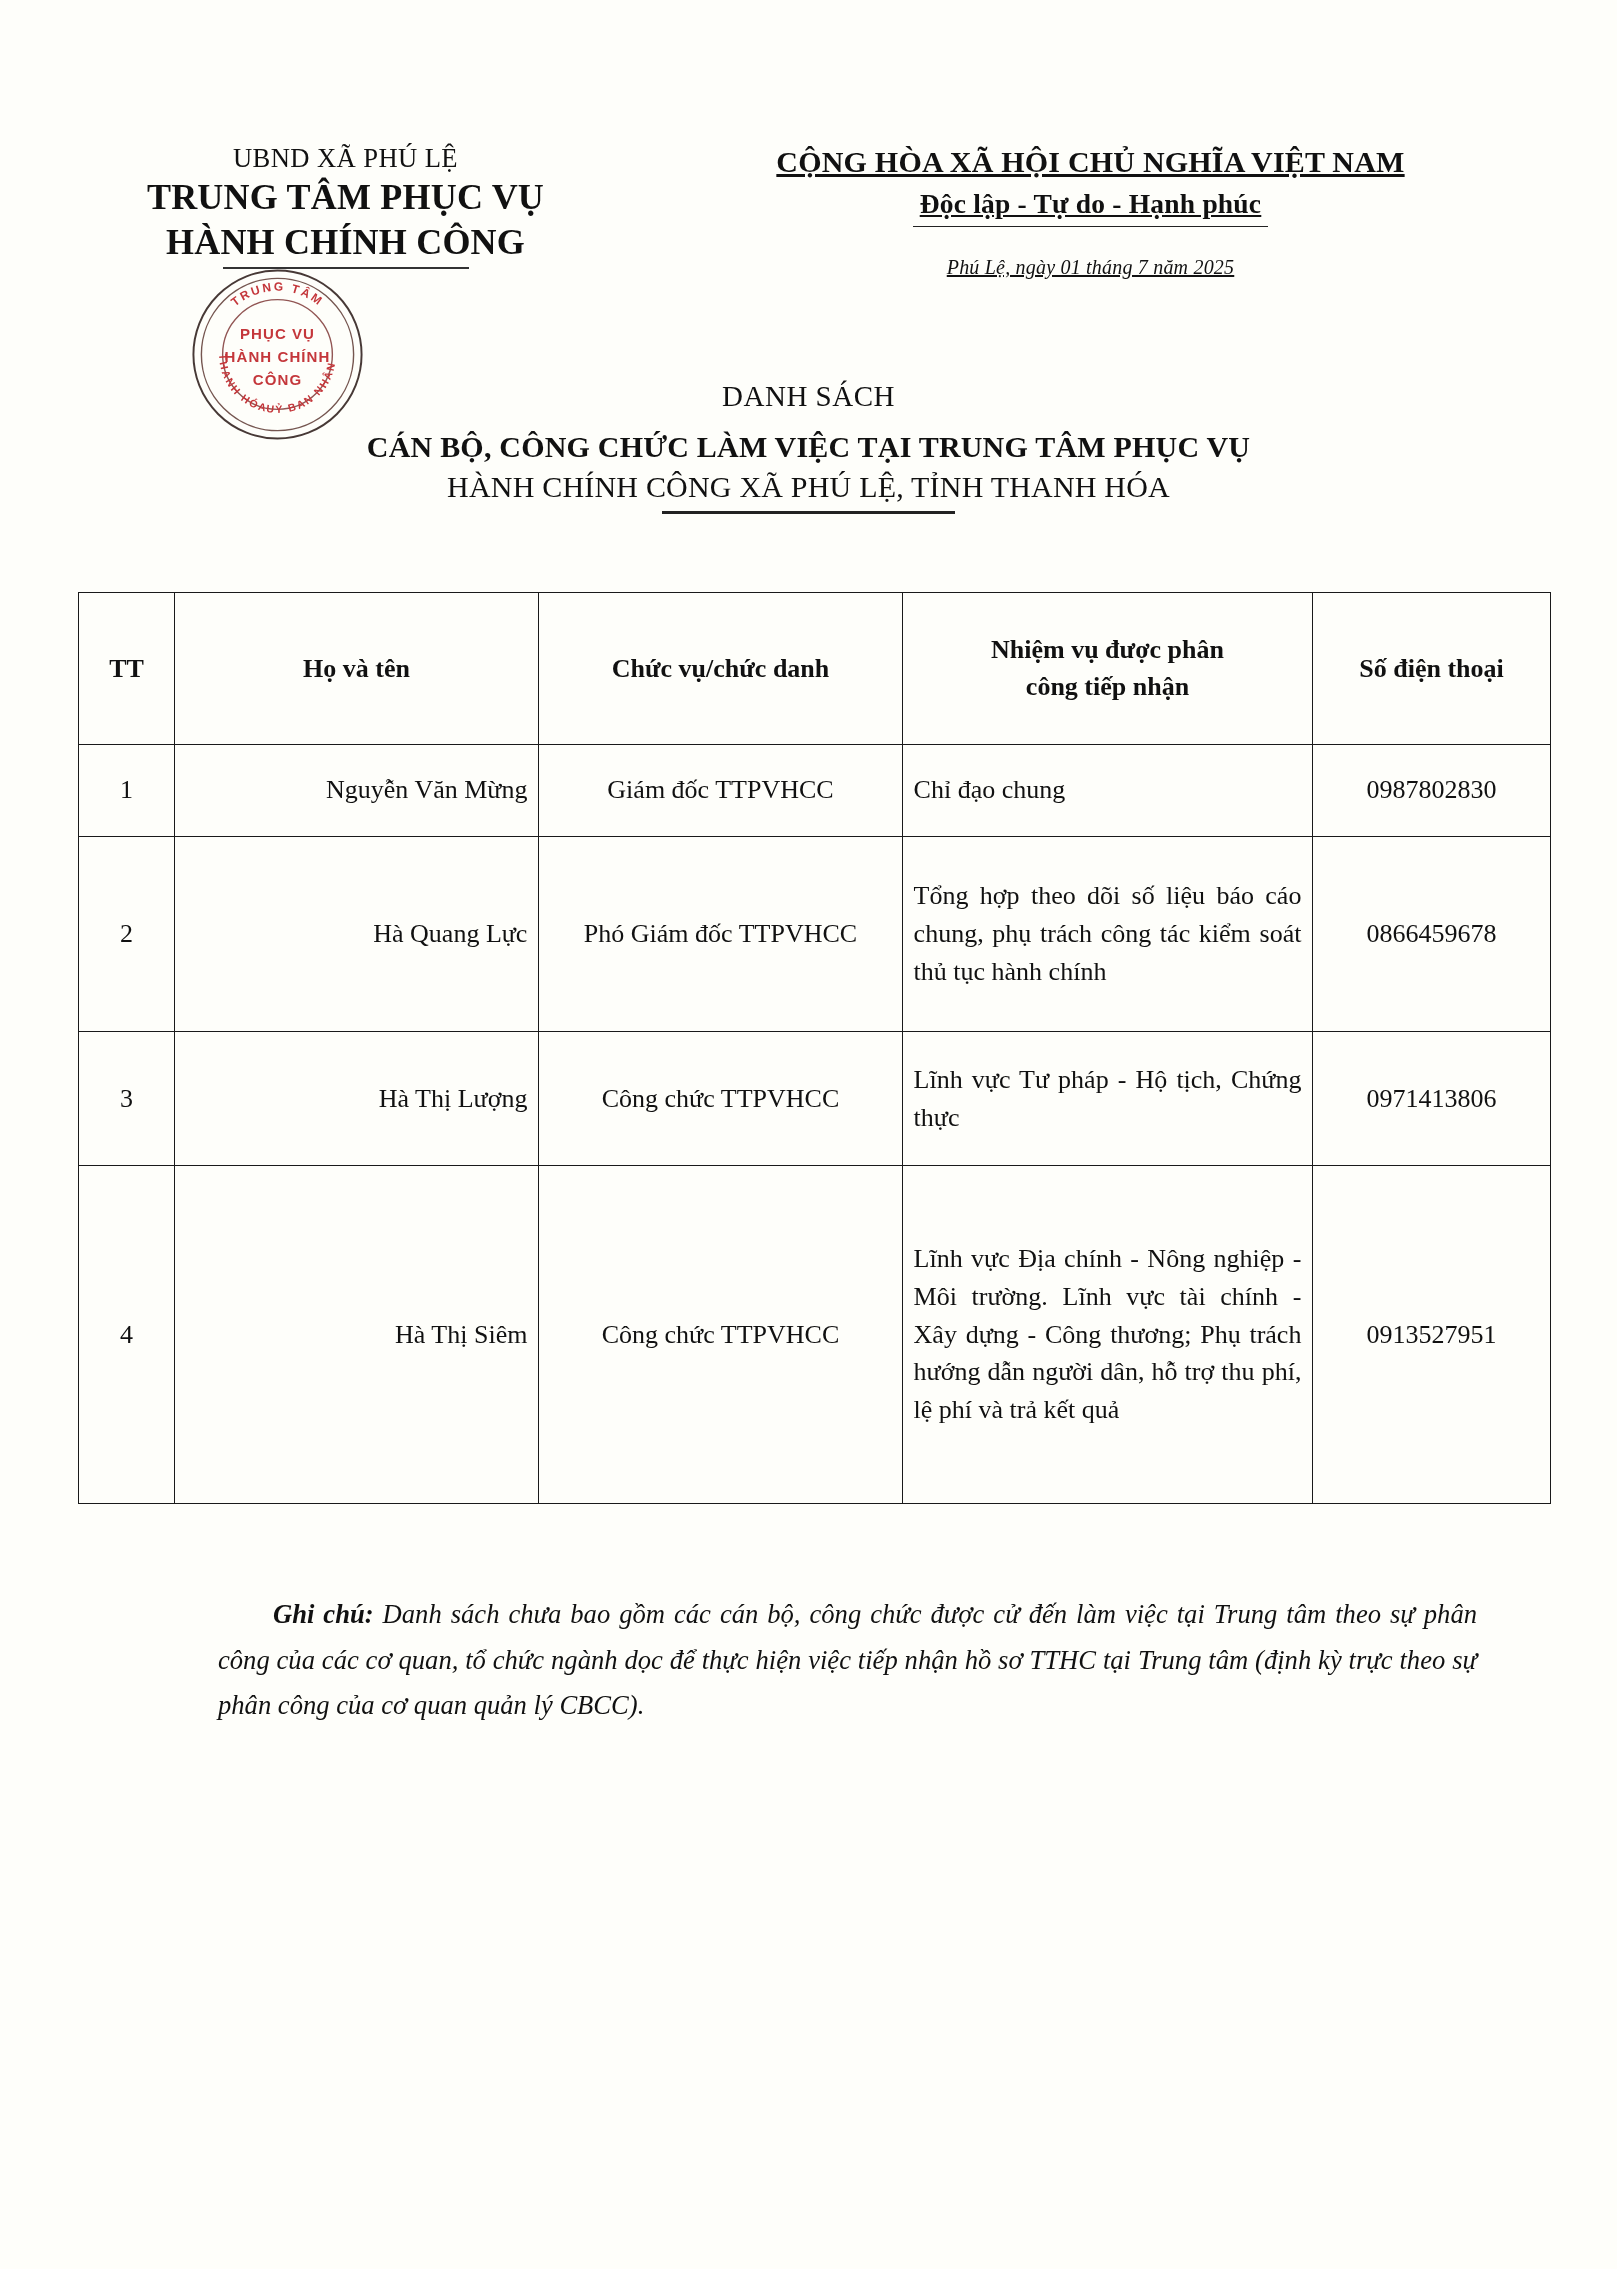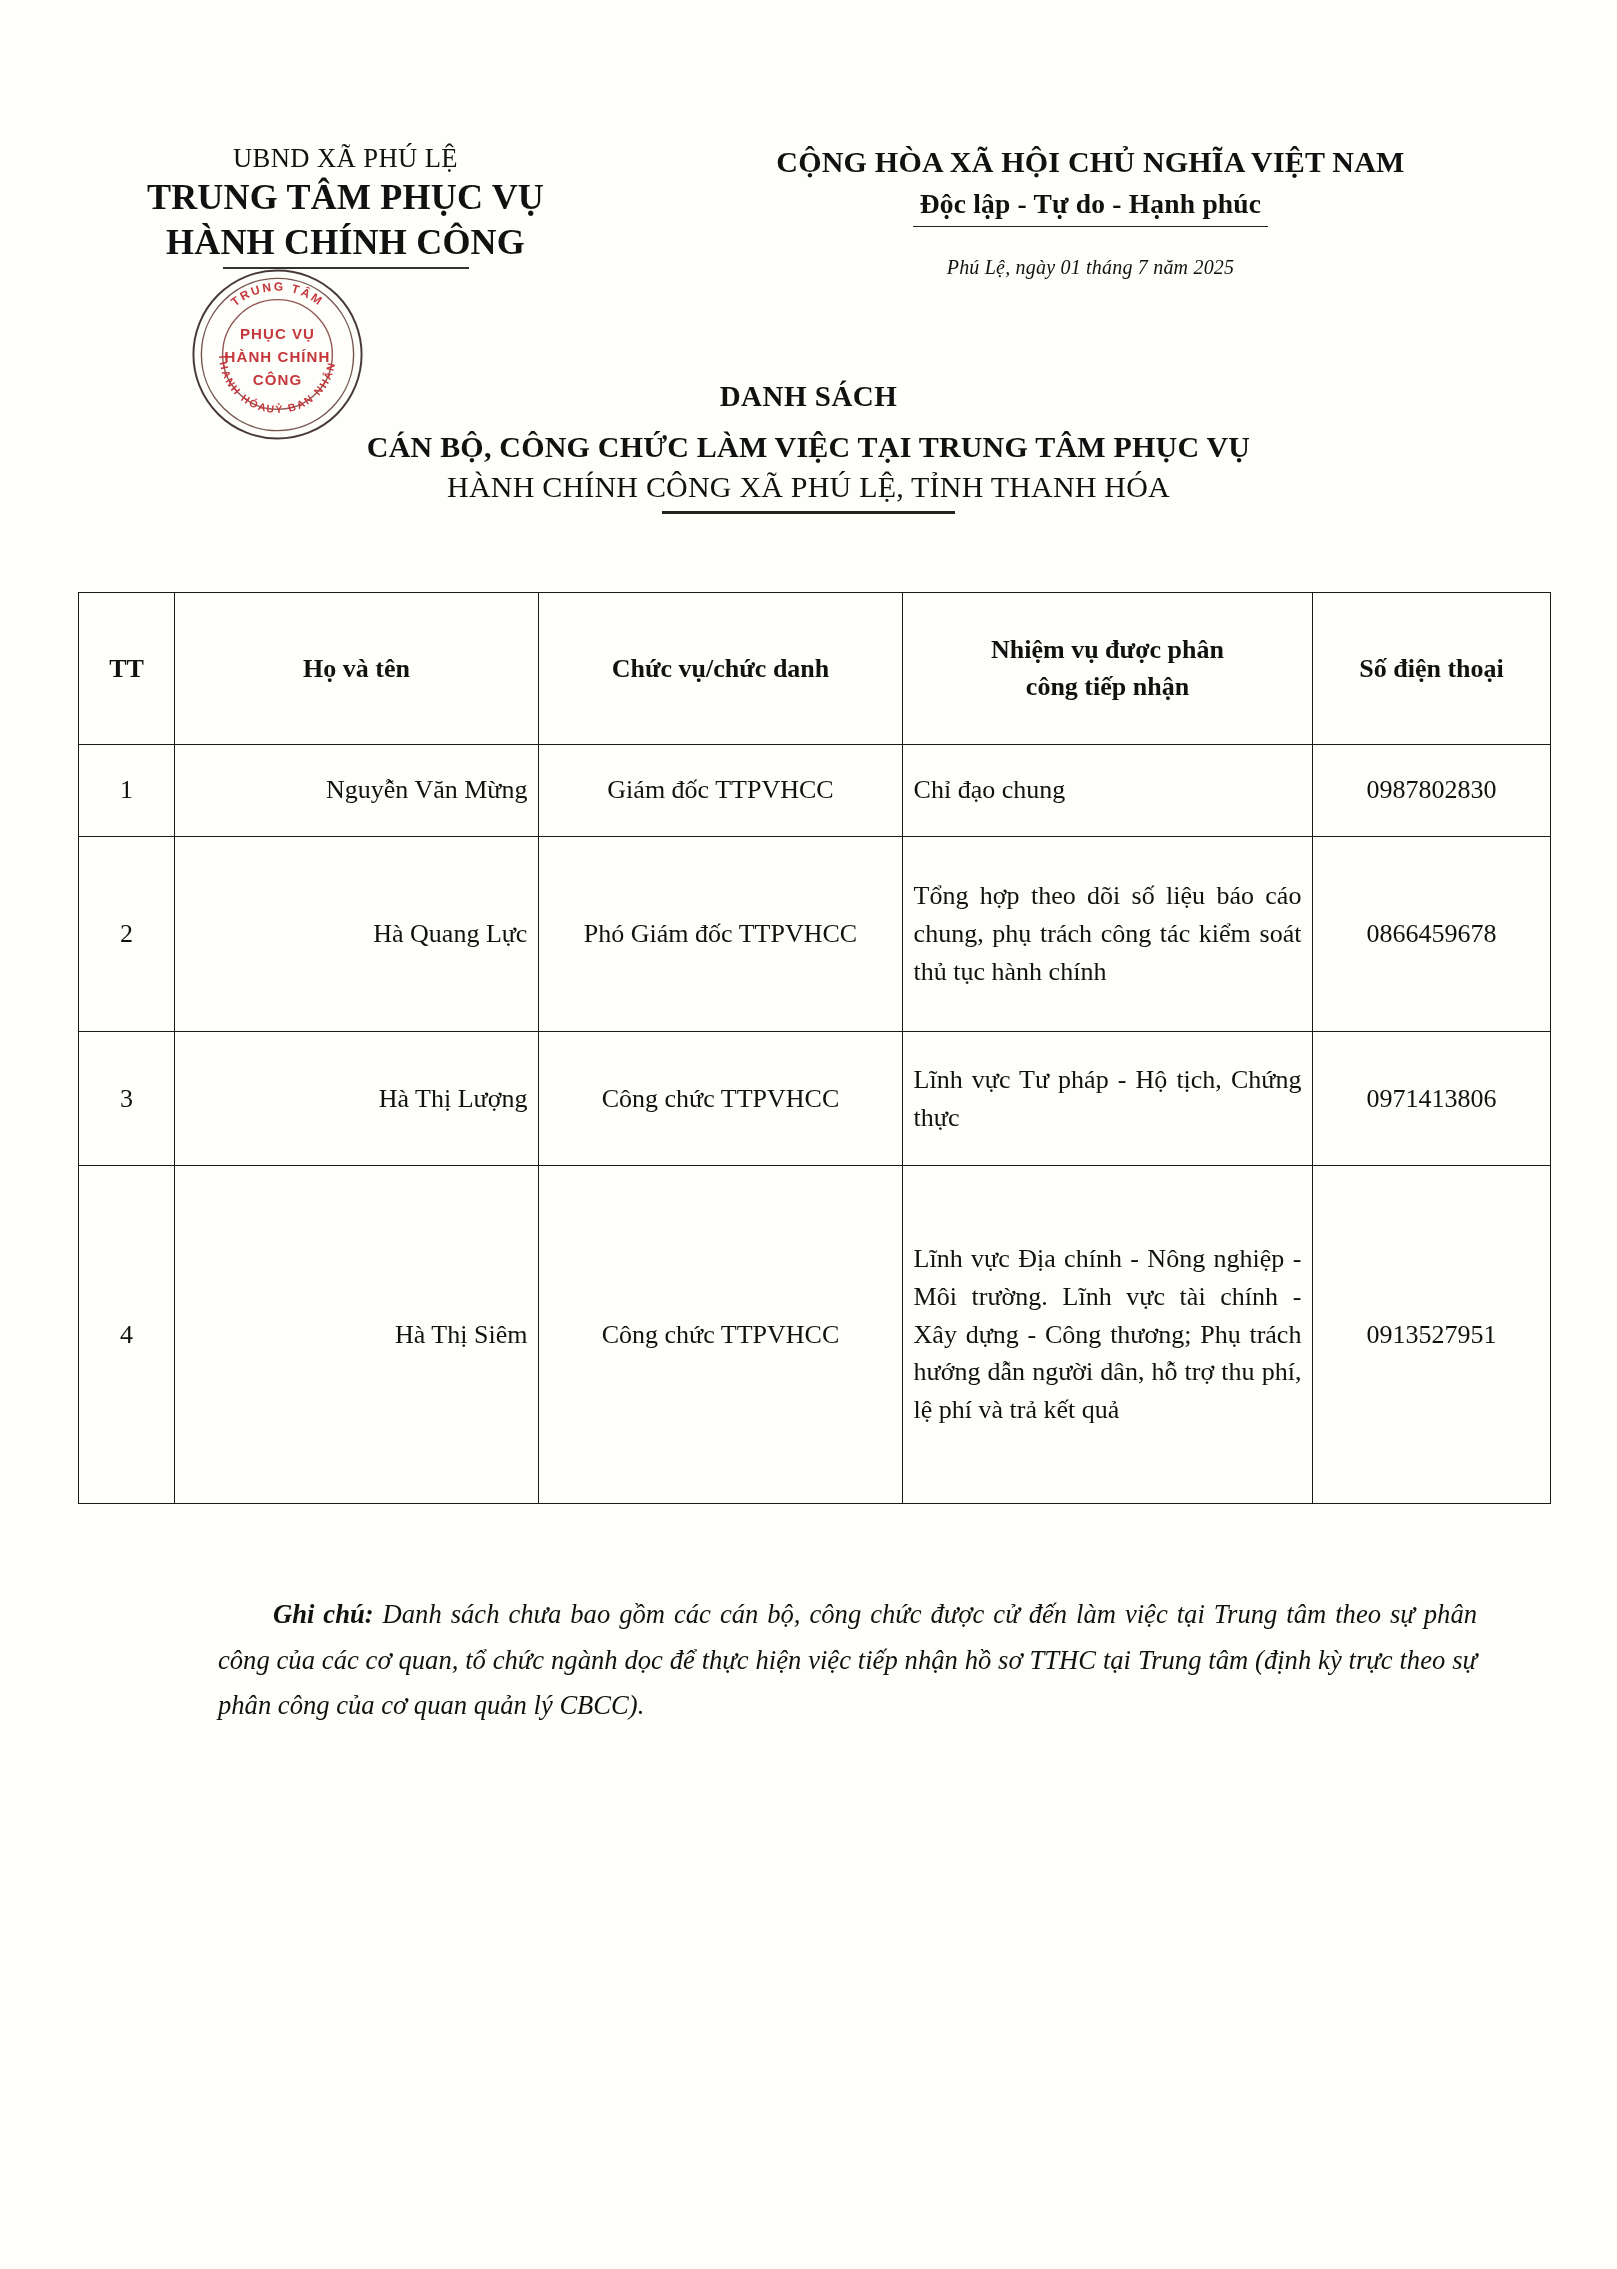--- a/index.html
+++ b/index.html
@@ -56,20 +56,21 @@
     margin: 2.7px auto 0 auto;
   }
 
   .nation-block {
     position: absolute;
     left: 674px;
     top: 0;
     width: 833px;
     text-align: center;
     line-height: 1.3;
+    text-decoration: underline;
   }
   .nation-line1 {
     font-size: 30px;
     font-weight: bold;
     letter-spacing: 0.2px;
   }
   .nation-line2 {
     font-size: 27.5px;
     font-weight: bold;
     margin-top: 5.3px;
@@ -104,21 +105,21 @@
   .title-block {
     position: absolute;
     top: 377px;
     left: 0;
     width: 1617px;
     text-align: center;
     line-height: 1.33;
   }
   .title-main {
     font-size: 29px;
-    font-weight: bold;
+    font-weight: normal;
     letter-spacing: 0.5px;
   }
   .title-sub1 {
     font-size: 30px;
     font-weight: bold;
     margin-top: 11.5px;
     letter-spacing: 0.2px;
   }
   .title-sub2 {
     font-size: 30px;

